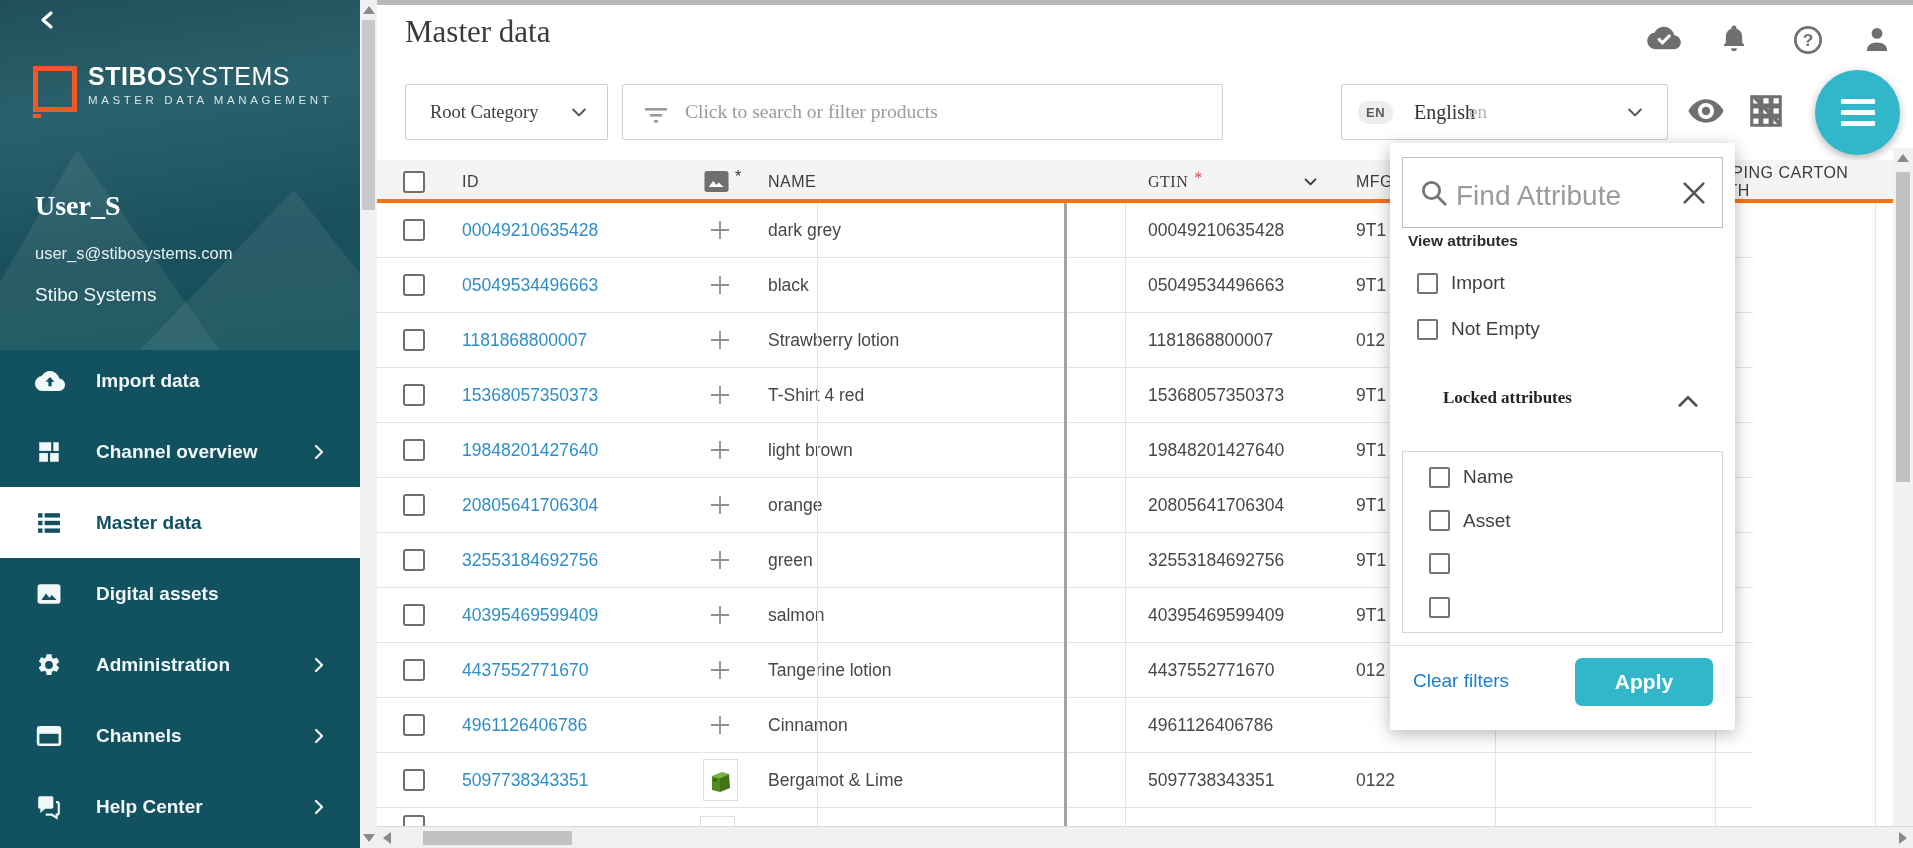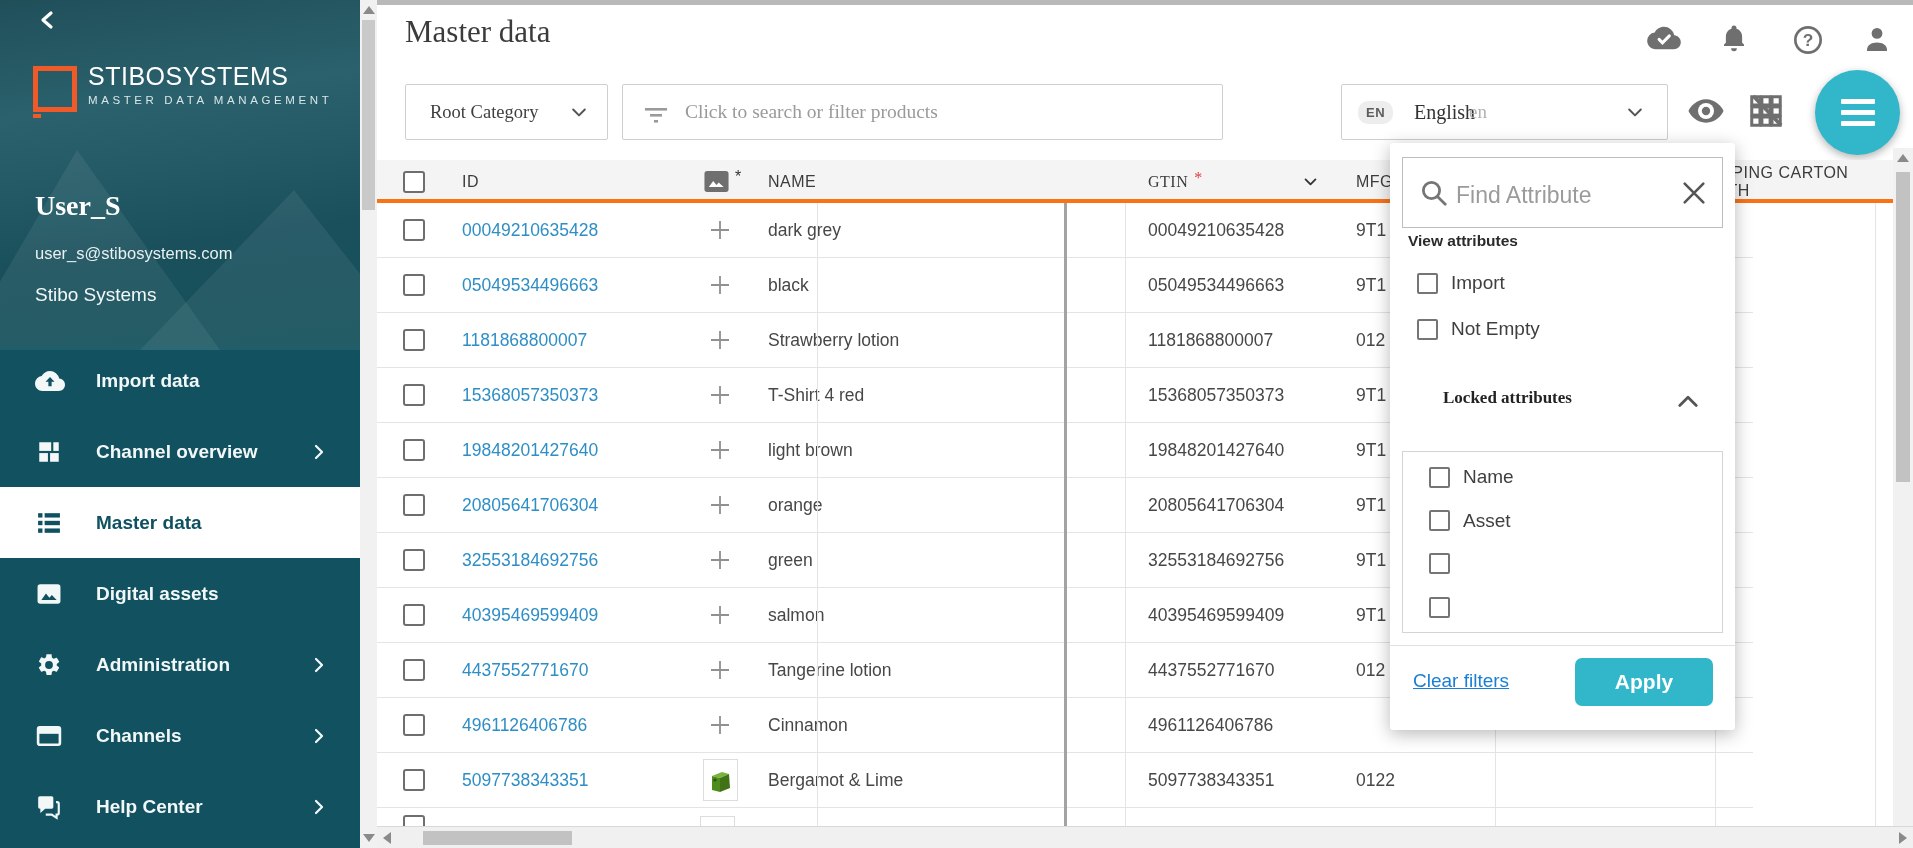--- a/index.html
+++ b/index.html
@@ -11,21 +11,21 @@
     background:linear-gradient(172deg,#204f5a 0%,#2a616c 30%,#245a66 48%,#1a505c 68%,#135059 100%);}
   .mountain{position:absolute;background:rgba(180,205,210,0.10);}
   .m1{left:-40px;top:150px;width:260px;height:200px;clip-path:polygon(0 100%,45% 0,100% 100%);}
   .m2{left:140px;top:190px;width:280px;height:160px;clip-path:polygon(0 100%,55% 0,100% 100%);background:rgba(150,180,185,0.13);}
   .collapse-btn{position:absolute;left:36px;top:8px;width:24px;height:24px;cursor:pointer;}
   .logo{position:absolute;left:33px;top:62px;display:flex;}
   .logo-mark{width:34px;height:36px;border:5px solid #f05a28;position:relative;margin-top:4px;}
   .logo-mark:after{content:"";position:absolute;left:-5px;bottom:-11px;width:8px;height:4px;background:#f05a28;}
   .logo-text{margin-left:11px;color:#fff;}
   .logo-line1{font-size:25px;letter-spacing:.5px;color:#fff;}
-  .logo-line1 b{font-weight:400;}
+  .logo-line1 b{font-weight:700;}
   .logo-line1 span.lt{font-weight:300;}
   .logo-line2{font-size:11.5px;letter-spacing:3.6px;color:#d8e6e8;margin-top:3px;}
   .user-name{position:absolute;left:35px;top:190px;font-family:"Liberation Serif",serif;font-weight:700;font-size:28px;color:#fff;}
   .user-email{position:absolute;left:35px;top:244px;font-size:16.5px;color:#e8f0f1;}
   .user-org{position:absolute;left:35px;top:284px;font-size:19px;color:#f2f7f8;}
   .menu{position:absolute;left:0;top:345px;width:360px;}
   .menu-item{position:relative;height:71px;display:flex;align-items:center;color:#f2f7f8;cursor:pointer;}
   .menu-item .mi-icon{position:absolute;left:35px;width:30px;height:28px;display:flex;align-items:center;}
   .menu-item .mi-label{position:absolute;left:96px;font-size:19px;font-weight:600;}
   .menu-item .mi-chev{position:absolute;right:32px;width:18px;height:18px;}
@@ -79,32 +79,32 @@
   .c-name{left:391px;} .c-gtin{left:771px;} .c-mfg{left:979px;}
   .id-link{color:var(--link);cursor:pointer;}
   .imgbox{width:33px;height:40px;border:1px solid #ddd;background:#fff;display:flex;align-items:center;justify-content:center;}
   .vsep{position:absolute;top:203px;height:623px;width:1px;background:#e4e4e4;}
   .vsep-dark{position:absolute;top:203px;height:623px;width:3px;background:#a3a3a3;}
 
   
   .popup{position:absolute;left:1390px;top:143px;width:345px;height:587px;background:#fff;border-radius:3px;
     box-shadow:0 4px 18px rgba(0,0,0,.28);z-index:40;}
   .pp-search{position:absolute;left:12px;top:14px;width:321px;height:71px;border:1px solid #bdbdbd;box-sizing:border-box;display:flex;align-items:center;}
-  .pp-search .ph{margin-left:53px;font-size:23px;color:#9b9b9b;margin-top:6px;}
+  .pp-search .ph{margin-left:53px;font-size:28px;color:#9b9b9b;margin-top:6px;}
   .pp-mag{position:absolute;left:16px;top:20px;width:30px;height:30px;}
   .pp-x{position:absolute;right:14px;top:21px;width:28px;height:28px;cursor:pointer;}
   .pp-sec-label{position:absolute;left:18px;font-size:15.5px;font-weight:700;color:#2b2b2b;}
   .pp-cb-row{position:absolute;display:flex;align-items:center;}
   .pp-cb{width:21px;height:21px;border:2.5px solid #757575;border-radius:2px;background:#fff;box-sizing:border-box;cursor:pointer;flex:none;}
   .pp-cb-lbl{margin-left:13px;font-size:19px;color:#3f3f3f;}
   .locked-hdr{position:absolute;left:53px;top:245px;font-family:"Liberation Serif",serif;font-weight:700;font-size:17px;color:#222;}
   .locked-chev{position:absolute;right:36px;top:250px;width:22px;height:16px;cursor:pointer;}
   .pp-group{position:absolute;left:12px;top:308px;width:321px;height:182px;border:1px solid #d4d4d4;box-sizing:border-box;}
   .pp-footer-line{position:absolute;left:0;top:502px;width:345px;height:1px;background:#e0e0e0;}
-  .clear-link{position:absolute;left:23px;top:527px;font-size:19px;color:var(--clear);cursor:pointer;text-decoration:underline;}
+  .clear-link{position:absolute;left:23px;top:527px;font-size:19px;color:var(--clear);cursor:pointer;}
   .apply-btn{position:absolute;left:185px;top:515px;width:138px;height:48px;background:var(--accent);border:none;border-radius:7px;
     color:#fff;font-size:21px;font-weight:700;font-family:"Liberation Sans",sans-serif;cursor:pointer;}
   svg{display:block;}
 </style>
 </head>
 <body>
 
 <div id="app">
 
   <div class="sidebar">

